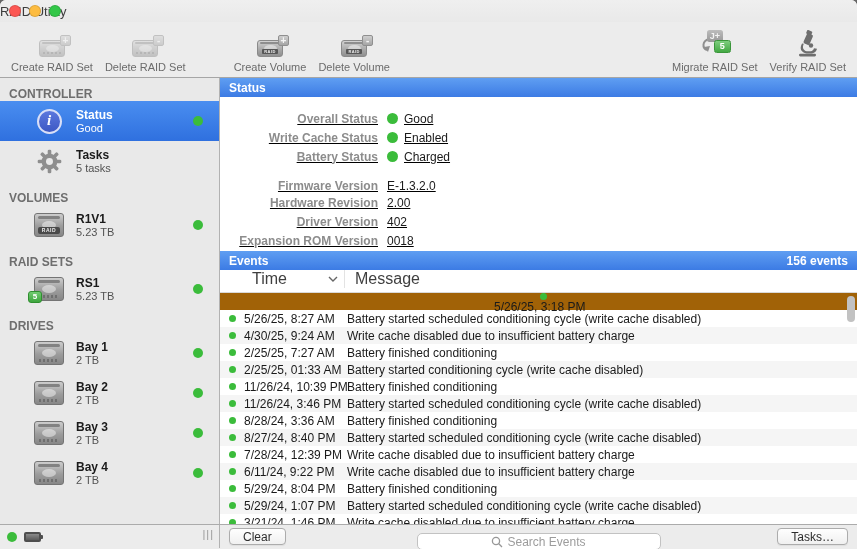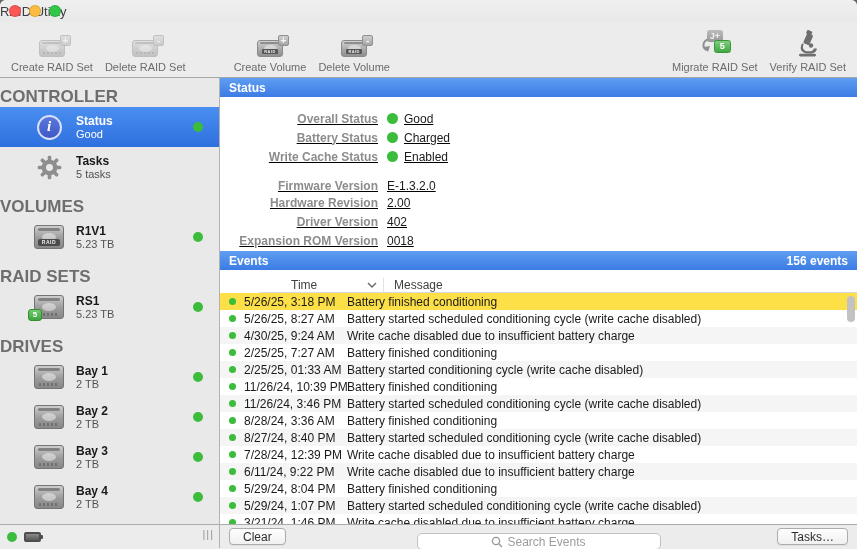--- a/index.html
+++ b/index.html
@@ -41,21 +41,21 @@
   .mg-j{position:absolute;top:0;left:10px;width:16px;height:12px;border-radius:2.5px;
     background:linear-gradient(#BDBDBD,#979797);color:#F3F3F3;font-size:9px;font-weight:bold;
     line-height:12px;text-align:center;}
   .mg-5{position:absolute;top:10px;left:17px;width:17px;height:13px;border-radius:2.5px;
     background:linear-gradient(#7ECE7E,#43A843);border:1px solid #3A963A;color:#fff;
     font-size:9px;font-weight:bold;line-height:11px;text-align:center;}
   .mg-arrow{position:absolute;left:2px;top:8px;}
   
   .main{display:flex;height:447px;border-top:1px solid #A6A6A6;}
   .sidebar{width:220px;border-right:1px solid #B2B2B2;background:#E9E9E9;padding-top:5px;overflow:hidden;}
-  .sb-header{font-size:17px;font-weight:bold;color:#6E6E6E;margin-top:10px;}
+  .sb-header{font-size:12px;font-weight:bold;color:#6E6E6E;padding-left:9px;margin-top:10px;}
   .sb-header.first{margin-top:4px;}
   .sb-item{height:40px;display:flex;align-items:center;position:relative;}
   .sb-item.selected{background:linear-gradient(#4A8EF0,#2F70DF);}
   .sb-icon{width:32px;height:32px;margin-left:33px;display:flex;align-items:center;justify-content:center;flex:none;}
   .sb-text{margin-left:11px;font-size:12px;min-width:0;}
   .sb-name{font-weight:bold;color:#1A1A1A;line-height:14px;}
   .sb-detail{color:#525252;font-size:11px;line-height:13px;}
   .selected .sb-name,.selected .sb-detail{color:#FFFFFF;}
   .sb-dot{position:absolute;right:16px;top:15px;width:10px;height:10px;border-radius:50%;background:#3BBC3B;}
   .info-circle{width:25px;height:25px;border-radius:50%;
@@ -80,30 +80,30 @@
     color:#fff;font-size:12px;font-weight:bold;display:flex;align-items:center;
     justify-content:space-between;padding:0 9px;}
   .status-body{height:154px;flex:none;padding-top:12px;text-decoration:underline;}
   .s-row{display:flex;align-items:center;height:19px;font-size:12px;}
   .s-row.gap{margin-top:8px;align-items:flex-end;}
   .s-label{width:158px;text-align:right;font-weight:bold;color:#8C8C8C;flex:none;}
   .s-dot{width:11px;height:11px;border-radius:50%;background:#3BBC3B;margin-left:9px;flex:none;}
   .s-value{margin-left:6px;color:#1A1A1A;}
   .s-row.nodot .s-value{margin-left:9px;}
   .table-header{height:23px;flex:none;border-bottom:1px solid #D9D9D9;display:flex;
-    align-items:flex-end;font-size:12px;color:#3F3F3F;background:#fff;margin-left:39px;}
+    align-items:flex-start;font-size:16px;color:#3F3F3F;background:#fff;}
   .th-dotcol{width:24px;border-right:1px solid #E3E3E3;}
   .th-time{width:101px;display:flex;align-items:center;justify-content:space-between;
     padding:0 6px 0 8px;border-right:1px solid #E3E3E3;}
   .th-message{flex:1;display:flex;align-items:center;padding-left:10px;}
   .th-scroll{width:13px;border-left:1px solid #E3E3E3;}
   .table-body{flex:1;position:relative;overflow:hidden;font-size:12px;}
   .e-row{height:17px;display:flex;align-items:center;color:#1A1A1A;}
   .e-row:nth-child(odd){background:#F5F5F5;}
-  .e-row.selected{background:#fde047;}
+  .e-row.selected{background:#a16207;flex-direction:column;}
   .e-dot{width:7px;height:7px;border-radius:50%;background:#3BBC3B;margin-left:9px;flex:none;}
   .e-time{width:97px;margin-left:8px;flex:none;white-space:nowrap;}
   .e-msg{flex:1;margin-left:6px;white-space:nowrap;overflow:hidden;}
   .scroll-thumb{position:absolute;top:3px;right:2px;width:8px;height:26px;border-radius:4px;background:#C2C2C2;}
   
   .bottombar{height:24px;background:#ECECEC;border-top:1px solid #ABABAB;display:flex;}
   .bb-left{width:220px;border-right:1px solid #B2B2B2;display:flex;align-items:center;position:relative;flex:none;}
   .bb-dot{width:10px;height:10px;border-radius:50%;background:#3BBC3B;margin-left:7px;}
   .batt{width:17px;height:10px;border:2px solid #4E4E4E;border-radius:2px;margin-left:7px;
     background:linear-gradient(#8A8A8A,#5A5A5A);position:relative;}
@@ -351,28 +351,28 @@
         <span>Status</span>
       </div>
 
       <div class="status-body">
         <div class="s-row">
           <span class="s-label">Overall Status</span>
           <span class="s-dot"></span>
           <span class="s-value">Good</span>
         </div>
         <div class="s-row">
+          <span class="s-label">Write Cache Status</span>
+          <span class="s-dot"></span>
+          <span class="s-value">Enabled</span>
+        </div>
+        <div class="s-row">
           <span class="s-label">Battery Status</span>
           <span class="s-dot"></span>
           <span class="s-value">Charged</span>
-        </div>
-        <div class="s-row">
-          <span class="s-label">Write Cache Status</span>
-          <span class="s-dot"></span>
-          <span class="s-value">Enabled</span>
         </div>
         <div class="s-row nodot gap">
           <span class="s-label">Firmware Version</span>
           <span class="s-value">E-1.3.2.0</span>
         </div>
         <div class="s-row nodot">
           <span class="s-label">Hardware Revision</span>
           <span class="s-value">2.00</span>
         </div>
         <div class="s-row nodot">

